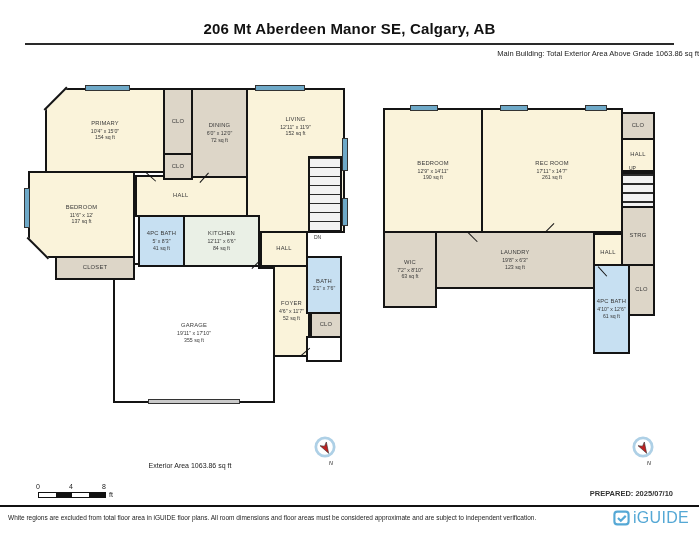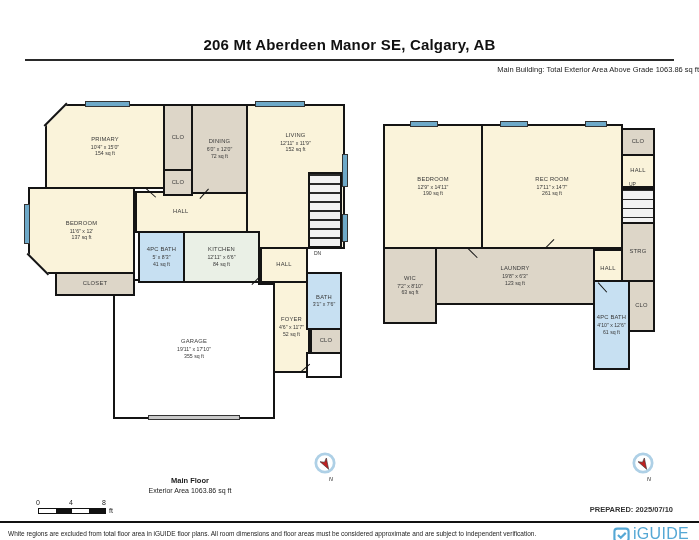--- a/index.html
+++ b/index.html
@@ -1,20 +1,20 @@
 <!DOCTYPE html>
 <html style="--wall: #141414; --room_cream: #faf3da; --room_tan: #ddd6c8; --room_blue: #c7e0f2; --room_green: #eaf0e6; --window: #6ea9c8; --brand_blue: #55a8d5; --compass_red: #c02020;"><head>
 <meta charset="utf-8">
 <style>
   html,body { margin:0; padding:0; }
   body {
     width:699px; height:540px; position:relative; overflow:hidden;
     background:#ffffff; font-family:"Liberation Sans", sans-serif;
   }
-  .page { position:absolute; inset:0;margin-top:16px; }
+  .page { position:absolute; inset:0; }
 
   
   .title { position:absolute; top:20px; left:0; width:699px; text-align:center;
            font-size:15px; font-weight:bold; color:#111; letter-spacing:.2px; }
   .title-rule { position:absolute; left:25px; right:25px; top:43px; height:2px; background:#2a2a2a; }
   .subtitle { position:absolute; top:49px; left:0; width:699px; text-align:right;
               font-size:7.5px; color:#222; }
 
   
   .room { position:absolute; box-sizing:border-box; border:2.5px solid var(--wall,#141414);
@@ -56,21 +56,21 @@
   .sb-row { display:flex; align-items:flex-end; gap:3px; }
   .sb-bar { width:66px; height:4px; border:1px solid #111; display:flex; }
   .sb-bar i { flex:1; } .sb-bar i.b { background:#111; } .sb-bar i.w { background:#fff; }
   .sb-unit { font-size:7px; color:#222; }
 
   .prepared { position:absolute; right:26px; top:489px; font-size:7.5px; font-weight:bold; color:#333; }
 
   
   .footer-rule { position:absolute; left:0; right:0; top:505px; height:2px; background:#111; }
   .disclaimer { position:absolute; left:8px; top:514px; width:560px; font-size:6.5px; color:#222; }
-  .brand { position:absolute; right:10px; top:509px; display:flex; align-items:flex-end; gap:3px; color:var(--brand_blue,#55a8d5); }
+  .brand { position:absolute; right:10px; top:509px; display:flex; align-items:center; gap:3px; color:var(--brand_blue,#55a8d5); }
   .brand-text { font-size:16px; letter-spacing:.3px; }
 </style>
 </head>
 <body>
 
 <div class="page">
 
   <div class="title">206 Mt Aberdeen Manor SE, Calgary, AB</div>
   <div class="title-rule"></div>
   <div class="subtitle">Main Building: Total Exterior Area Above Grade 1063.86 sq ft</div>
@@ -289,21 +289,20 @@
     <div class="window" style="left:410px;top:105px;width:28px;height:6px"></div>
     <div class="window" style="left:500px;top:105px;width:28px;height:6px"></div>
     <div class="window" style="left:585px;top:105px;width:22px;height:6px"></div>
 
     <div class="door" style="left:468px;top:232px;transform:rotate(45deg)"></div>
     <div class="door" style="left:545px;top:232px;transform:rotate(-45deg)"></div>
     <div class="door" style="left:598px;top:266px;transform:rotate(48deg)"></div>
   </div>
 
   <div class="caption" style="left:100px;top:460px;width:180px">
-    <div class="cap-title">Main Floor</div>
     <div class="cap-sub">Exterior Area 1063.86 sq ft</div>
   </div>
 
   <div class="compass" style="left:312px;top:436px">
     <svg width="22" height="22" viewBox="0 0 24 24">
       <circle cx="12" cy="12" r="10" fill="#ffffff" stroke="#aed0e6" stroke-width="3"></circle>
       <path d="M12 4 L16 16 L12 13 L8 16 Z" fill="#c02020" stroke="#333" stroke-width="0.6" transform="rotate(150 12 12)"></path>
     </svg>
     <span class="n">N</span>
   </div>

